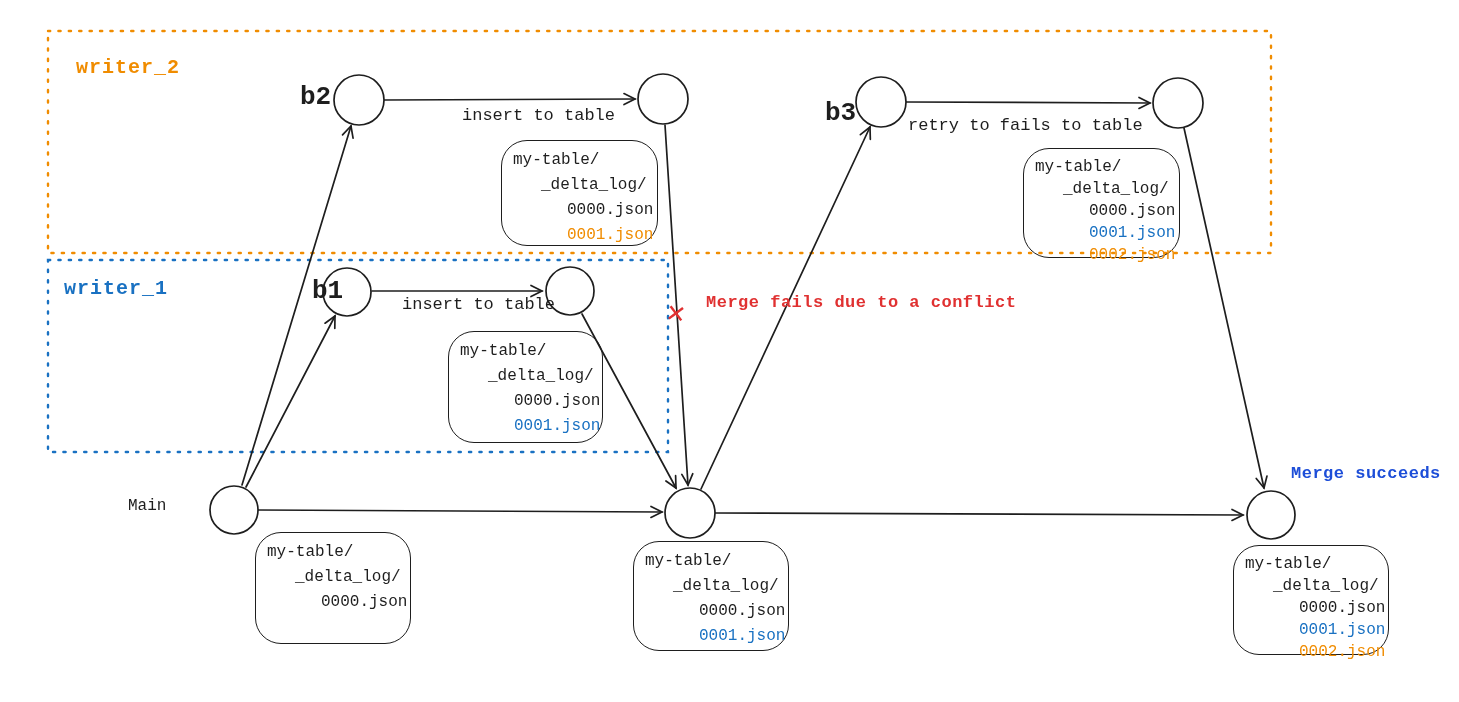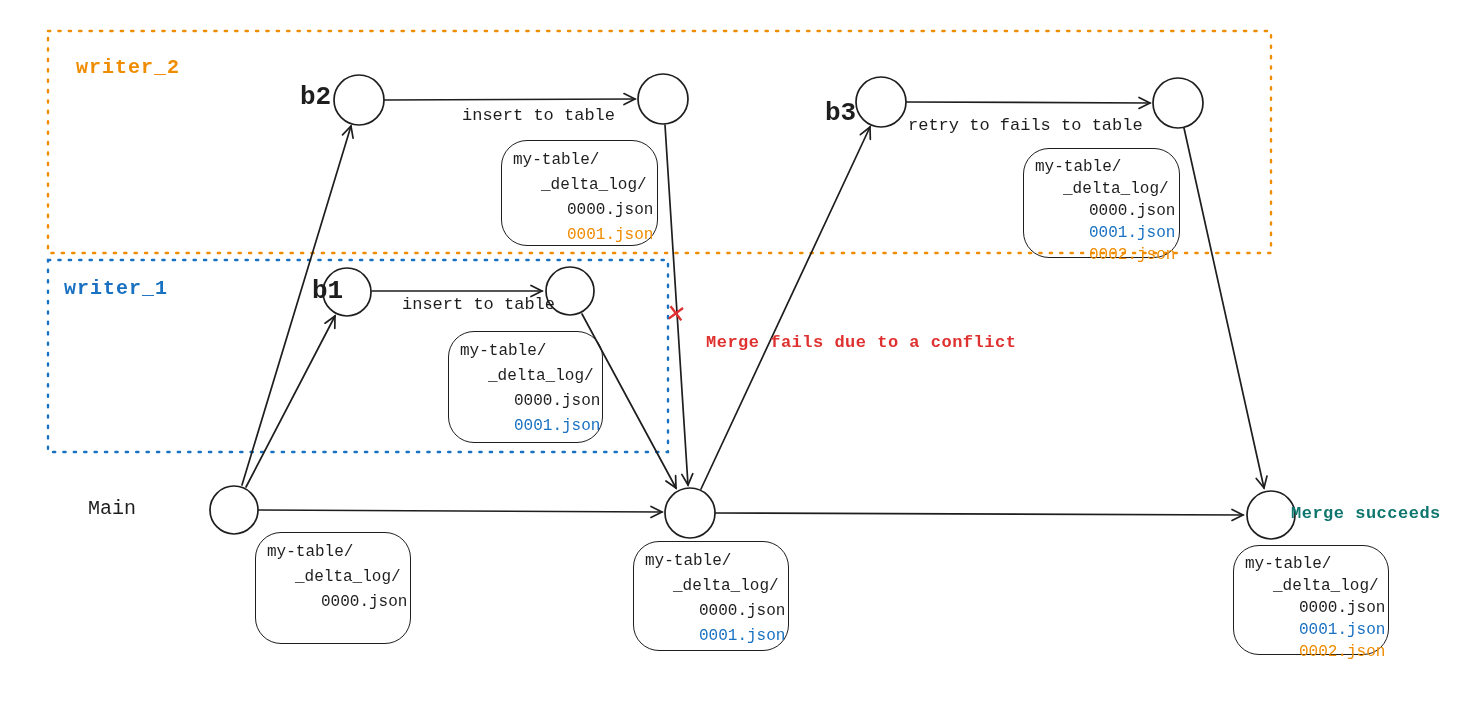--- a/index.html
+++ b/index.html
@@ -5,23 +5,23 @@
   html,body { margin:0; padding:0; background:#fff; }
   .canvas {
     position:relative; width:1459px; height:702px; background:#ffffff;
     font-family:Liberation Mono, monospace; color:#1e1e1e;
     overflow:hidden;
   }
   svg.layer { position:absolute; left:0; top:0; }
   .lbl { position:absolute; white-space:nowrap; }
   .lbl.group { font-size:20px; font-weight:bold; letter-spacing:1px; }
   .lbl.branch { font-size:26px; font-weight:bold; }
-  .lbl.lane { font-size:20px; }
+  .lbl.lane { font-size:16px;margin-left:40px; }
   .lbl.action { font-size:17px; }
-  .lbl.status { font-size:17px; font-weight:bold; letter-spacing:0.5px;margin-top:40px; }
+  .lbl.status { font-size:17px; font-weight:bold; letter-spacing:0.5px; }
   .lbl.xmark { font-size:30px; font-weight:bold; transform:rotate(8deg); }
   .fbox {
     position:absolute; box-sizing:border-box;
     border:1.7px solid #1e1e1e; border-radius:26px;
     padding:7px 8px 4px 11px; background:transparent;
   }
   .fl { font-size:16px; white-space:nowrap; font-weight:500; }
   .lh25 .fl { line-height:25px; }
   .lh22 .fl { line-height:22px; }
   .i0 { padding-left:0; }
@@ -77,21 +77,21 @@
   <div class="lbl branch" style="left:300px; top:82px;">b2</div>
   <div class="lbl branch" style="left:312px; top:276px;">b1</div>
   <div class="lbl branch" style="left:825px; top:98px;">b3</div>
 
   <div class="lbl action" style="left:462px; top:106px;">insert to table</div>
   <div class="lbl action" style="left:402px; top:295px;">insert to table</div>
   <div class="lbl action" style="left:908px; top:116px;">retry to fails to table</div>
 
   <div class="lbl xmark" style="left: 667px; top: 294px; color: rgb(224, 49, 49);">✕</div>
   <div class="lbl status" style="left: 706px; top: 293px; color: rgb(224, 49, 49);">Merge fails due to a conflict</div>
-  <div class="lbl status" style="left: 1291px; top: 464px; color: #0f766e;">Merge succeeds</div>
+  <div class="lbl status" style="left: 1291px; top: 464px; color: #1d4ed8;">Merge succeeds</div>
 
   <div class="fbox lh25" style="left:501px; top:140px; width:157px; height:106px;">
     <div class="fl i0" style="color: rgb(30, 30, 30);">my-table/</div>
     <div class="fl i1" style="color: rgb(30, 30, 30);">_delta_log/</div>
     <div class="fl i2" style="color: rgb(30, 30, 30);">0000.json</div>
     <div class="fl i2" style="color: rgb(240, 140, 0);">0001.json</div>
   </div>
 
   <div class="fbox lh22" style="left:1023px; top:148px; width:157px; height:110px;">
     <div class="fl i0" style="color: rgb(30, 30, 30);">my-table/</div>

